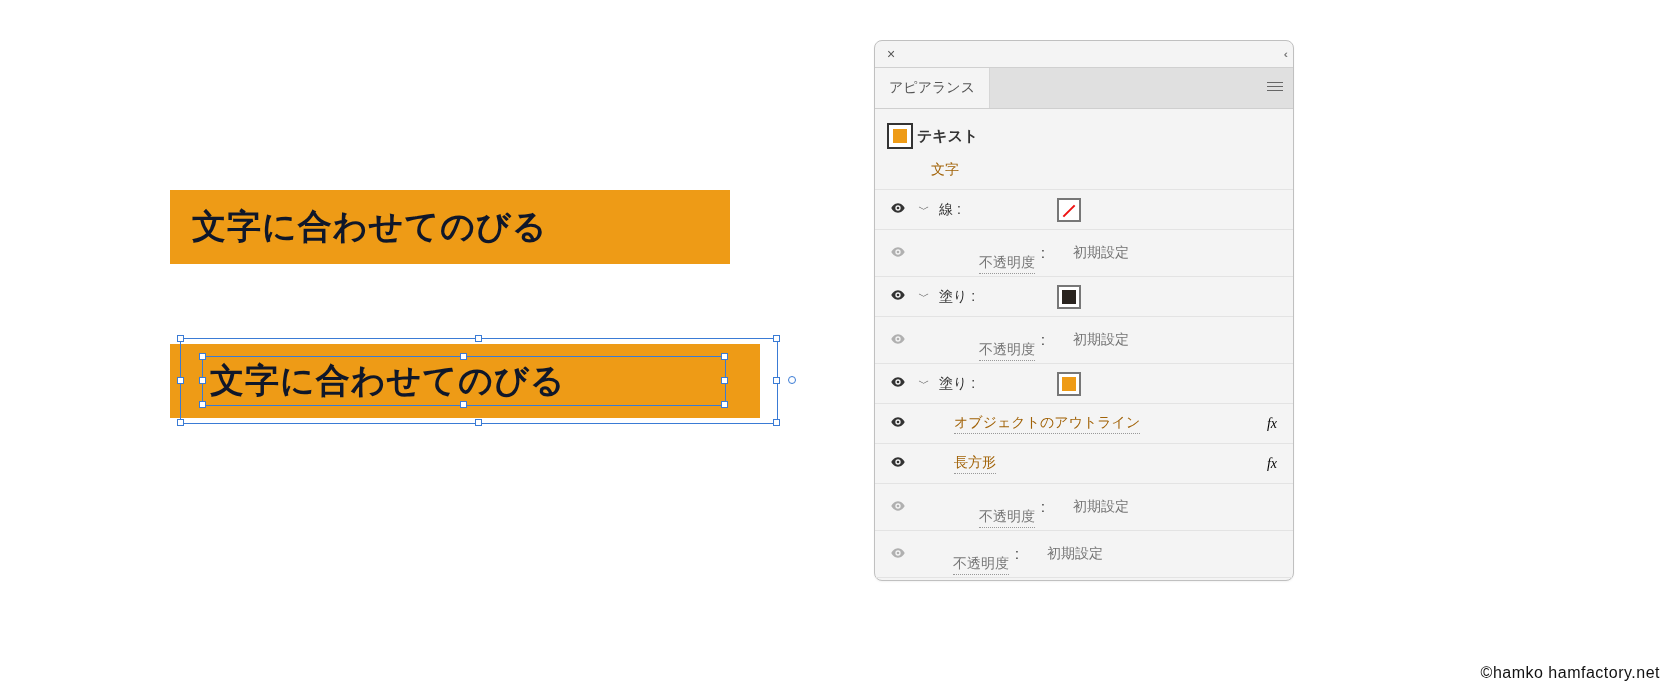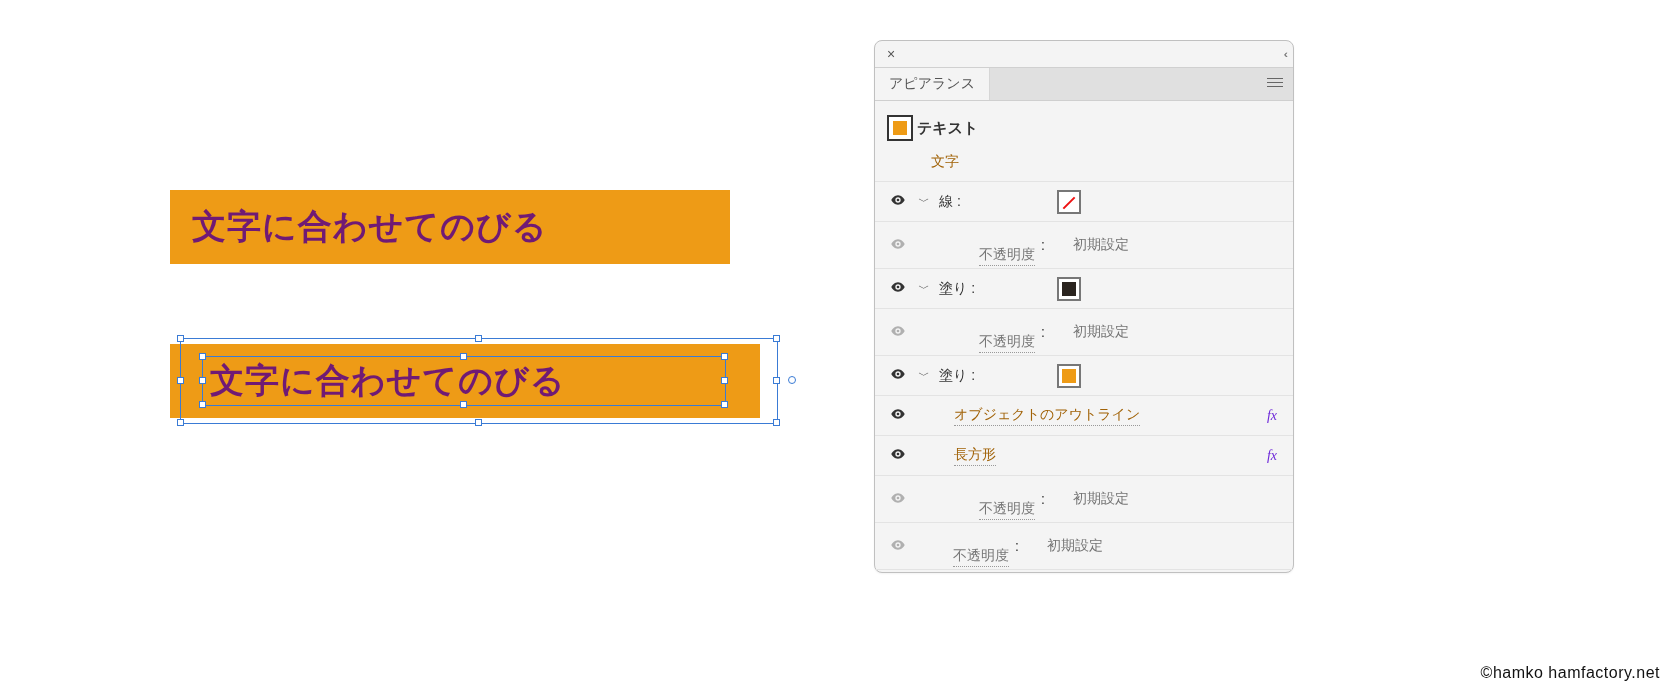--- a/index.html
+++ b/index.html
@@ -17,21 +17,21 @@
   .canvas-area {
     position: absolute;
     left: 170px;
     top: 190px;
   }
   .text-box {
     background: #ee9b16;
     padding: 14px 22px;
     font-size: 34px;
     font-weight: 700;
-    color: #701a75;
+    color: #0f172a;
     letter-spacing: 1px;
     white-space: nowrap;
   }
   .tb1 { width: 560px; }
   .tb2-wrap {
     position: relative;
     margin-top: 80px;
   }
   .tb2 {
     width: 590px;
@@ -100,21 +100,21 @@
   .collapse-chev {
     font-size: 11px;
     color: #777;
     letter-spacing: -3px;
     cursor: pointer;
   }
   .panel-tabs {
     display: flex;
     align-items: center;
     background: #e0e0e0;
-    height: 34px;
+    height: 42px;
     border-top: 1px solid #d0d0d0;
     border-bottom: 1px solid #cfcfcf;
   }
   .tab {
     padding: 8px 14px;
     background: #f4f4f4;
     color: #555;
     height: 100%;
     display: flex;
     align-items: center;
@@ -206,21 +206,21 @@
   .effect-row .eff-label {
     margin-left: 39px;
     color: #a16207;
     border-bottom: 1px dotted #999;
     padding-bottom: 1px;
   }
   .fx {
     margin-left: auto;
     font-style: italic;
     font-family: Georgia, serif;
-    color: #6d28d9;
+    color: #000000;
     padding-right: 4px;
   }
 
   .footer-credit {
     position: absolute;
     right: 20px;
     bottom: 18px;
     font-size: 16px;
     color: #111;
     letter-spacing: 0.5px;

